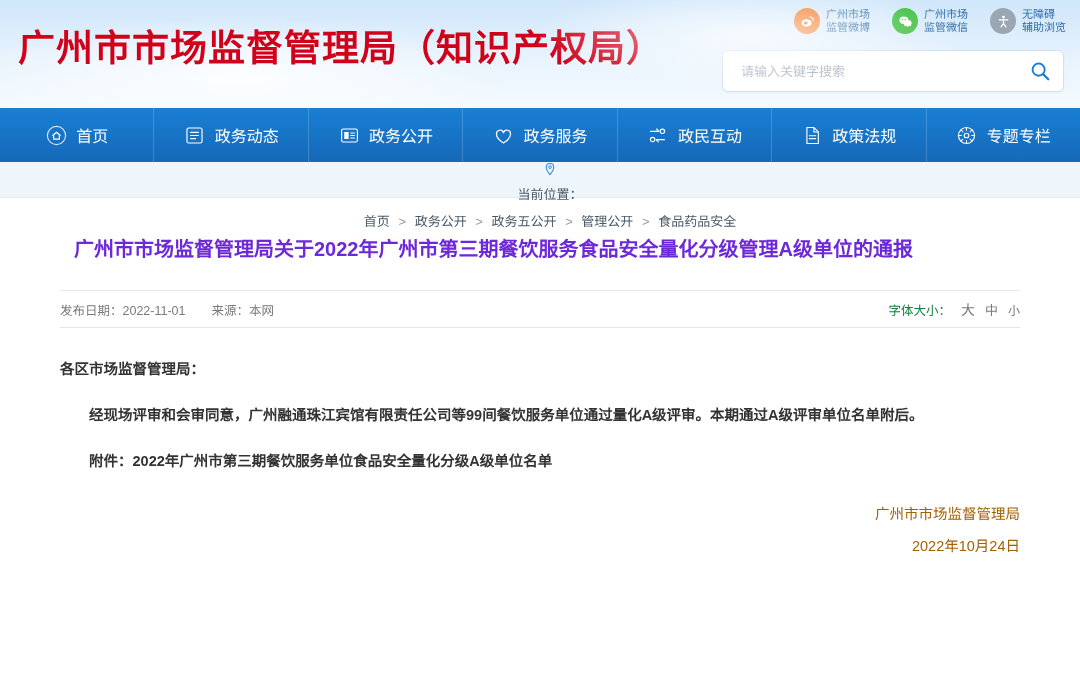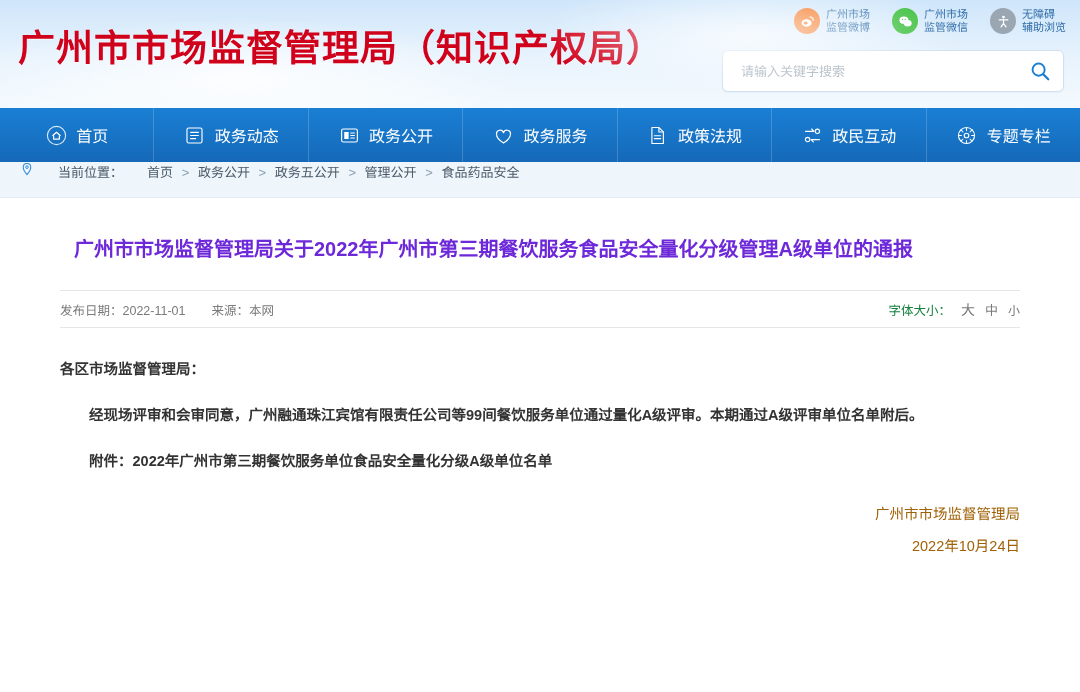--- a/index.html
+++ b/index.html
@@ -133,25 +133,26 @@
     display: flex; align-items: center; justify-content: center;
     flex: 0 0 auto;
   }
 
   
   .crumb-bar {
     height: 36px;
     background: #eef5fb;
     border-bottom: 1px solid #e0ebf5;
     display: flex;
-    align-items: flex-start;
+    align-items: center;
     padding-left: 20px;
-    gap: 24px;
+    gap: 8px;
     font-size: 13px;
     color: #4a5a68;
+    flex-direction: column;
   }
   .crumb-pin { color: #2f8ad8; display: flex; align-items: center; }
   .crumb-text { color: #4a5a68; }
   .crumb-text .sep { margin: 0 5px; color: #8aa0b4; }
 
   
   .article {
     padding: 28px 60px 0 60px;
   }
   .art-title {
@@ -298,37 +299,37 @@
       <svg width="21" height="21" viewBox="0 0 24 24" fill="none">
         <path d="M12 20.5s8-4.6 8-10.2a4.1 4.1 0 0 0-8-1.5 4.1 4.1 0 0 0-8 1.5c0 5.6 8 10.2 8 10.2z" stroke="#fff" stroke-width="1.35" stroke-linejoin="round"></path>
       </svg>
     </span>
     <span>政务服务</span>
   </div>
 
   <div class="nav-item">
     <span class="nav-ico">
       <svg width="21" height="21" viewBox="0 0 24 24" fill="none">
+        <path d="M4 7.2h9.5l-2.4-2.6M20 16.6h-9.5l2.4 2.6" stroke="#fff" stroke-width="1.4" stroke-linecap="round" stroke-linejoin="round"></path>
+        <circle cx="17.6" cy="7.2" r="2.5" stroke="#fff" stroke-width="1.3"></circle>
+        <circle cx="6.4" cy="16.6" r="2.5" stroke="#fff" stroke-width="1.3"></circle>
+      </svg>
+    </span>
+    <span>政民互动</span>
+  </div>
+
+  <div class="nav-item">
+    <span class="nav-ico">
+      <svg width="21" height="21" viewBox="0 0 24 24" fill="none">
         <path d="M5.6 2.9h8.1l5 5v13.2H5.6z" stroke="#fff" stroke-width="1.3" stroke-linejoin="round"></path>
         <path d="M13.6 3v5h5" stroke="#fff" stroke-width="1.3" stroke-linejoin="round"></path>
         <path d="M8.4 12.3h7.2M8.4 15.6h7.2" stroke="#fff" stroke-width="1.3" stroke-linecap="round"></path>
       </svg>
     </span>
     <span>政策法规</span>
-  </div>
-
-  <div class="nav-item">
-    <span class="nav-ico">
-      <svg width="21" height="21" viewBox="0 0 24 24" fill="none">
-        <path d="M4 7.2h9.5l-2.4-2.6M20 16.6h-9.5l2.4 2.6" stroke="#fff" stroke-width="1.4" stroke-linecap="round" stroke-linejoin="round"></path>
-        <circle cx="17.6" cy="7.2" r="2.5" stroke="#fff" stroke-width="1.3"></circle>
-        <circle cx="6.4" cy="16.6" r="2.5" stroke="#fff" stroke-width="1.3"></circle>
-      </svg>
-    </span>
-    <span>政民互动</span>
   </div>
 
   <div class="nav-item">
     <span class="nav-ico">
       <svg width="21" height="21" viewBox="0 0 24 24" fill="none">
         <circle cx="12" cy="12" r="9.2" stroke="#fff" stroke-width="1.3"></circle>
         <circle cx="12" cy="12" r="2.6" stroke="#fff" stroke-width="1.3"></circle>
         <path d="M12 3v3.2M12 17.8V21M3 12h3.2M17.8 12H21M5.7 5.7l2.3 2.3M16 16l2.3 2.3M18.3 5.7L16 8M8 16l-2.3 2.3" stroke="#fff" stroke-width="1.2" stroke-linecap="round"></path>
       </svg>
     </span>

